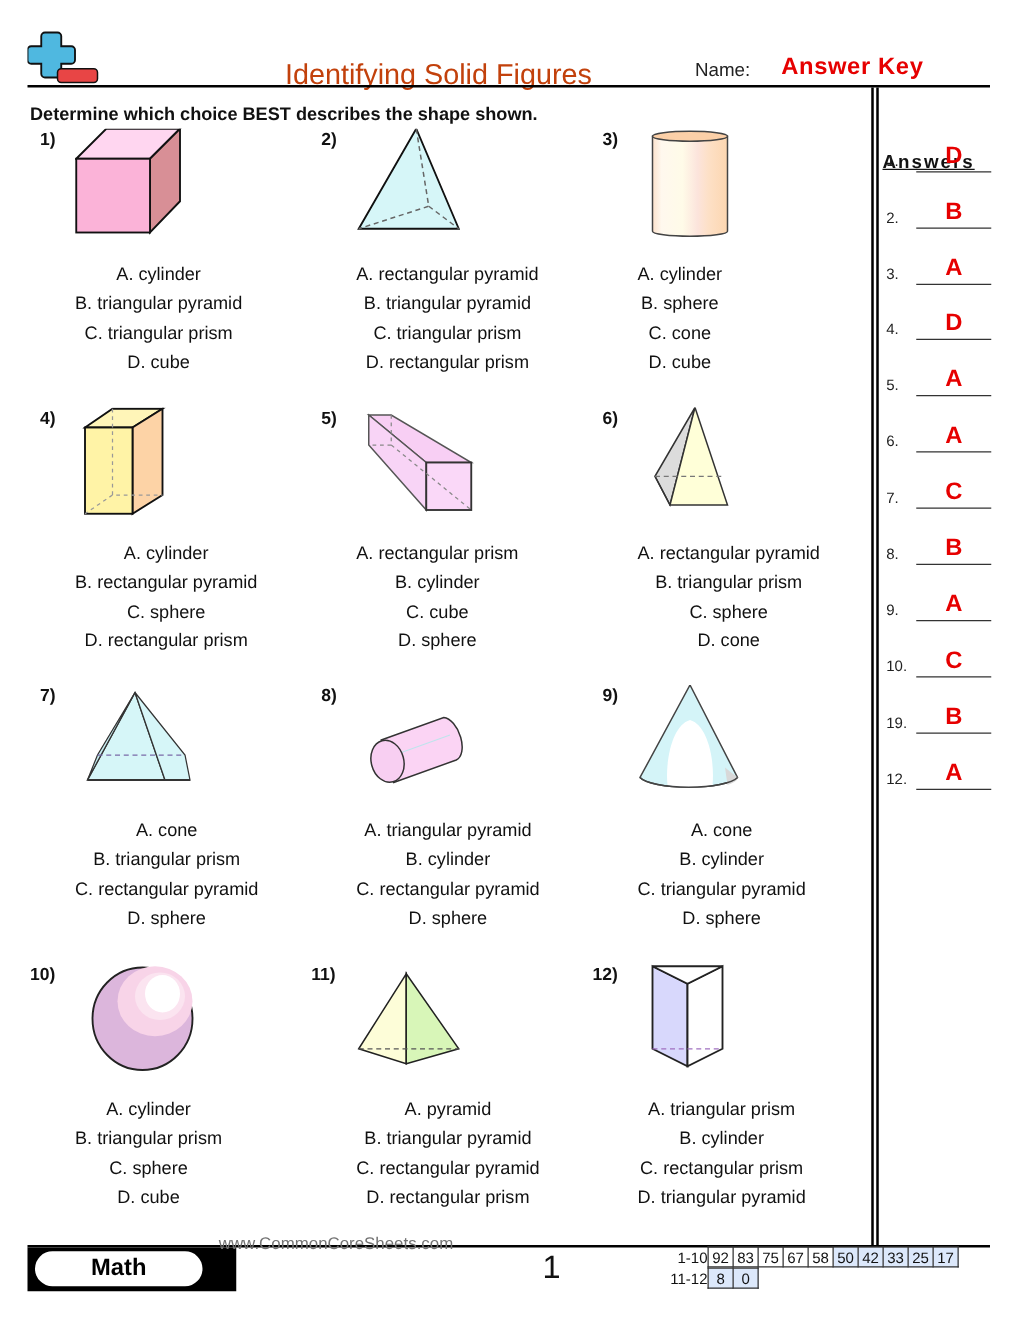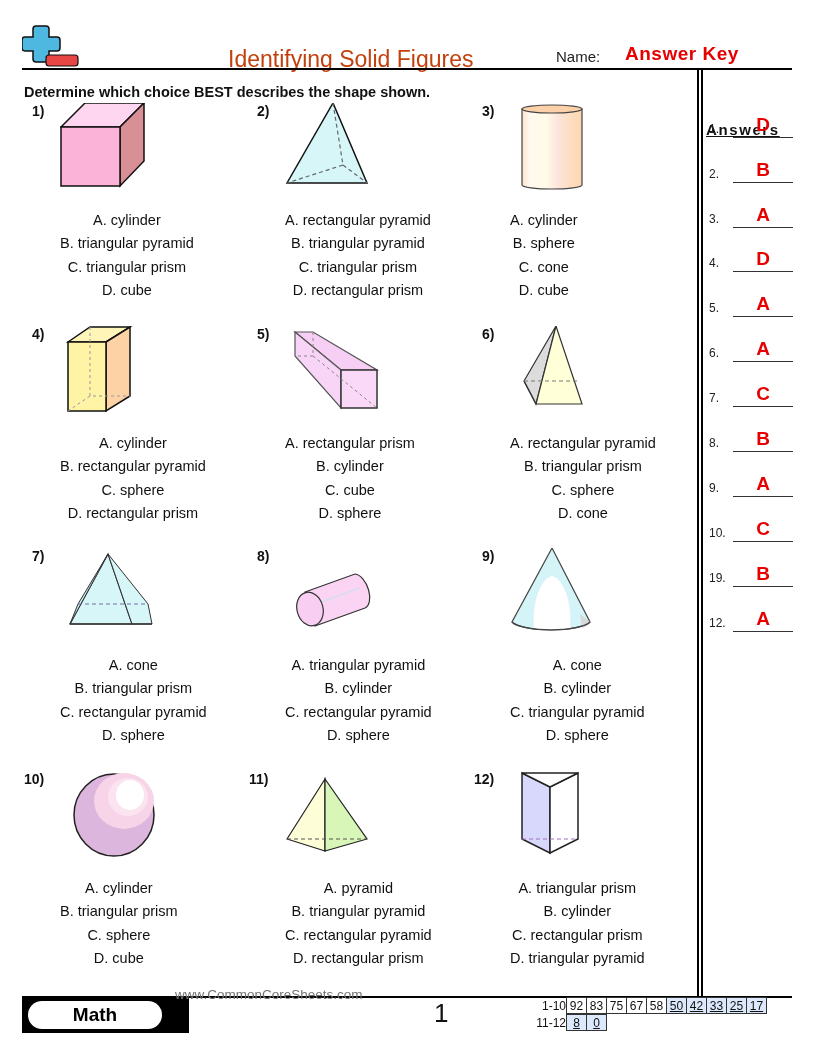--- a/index.html
+++ b/index.html
@@ -28,21 +28,21 @@
 
   .footer-rule { position: absolute; left: 22px; top: 996px; width: 770px; height: 2px; background: #000; }
   .math-box { position: absolute; left: 22px; top: 998px; width: 167px; height: 35px; background: #000; }
   .math-pill { position: absolute; left: 6px; top: 3px; width: 134px; height: 28px; background: #fff; border-radius: 14px; text-align: center; font-size: 19px; font-weight: bold; line-height: 28px; color: #000; }
   .site { position: absolute; left: 175px; top: 987px; font-size: 13.5px; color: #737373; }
   .page-num { position: absolute; left: 434px; top: 998px; font-size: 26px; color: #111; }
 
   .score-label { position: absolute; font-size: 12px; text-align: right; width: 40px; color: #111; }
   .score-table { position: absolute; border-collapse: collapse; }
   .score-table td { border: 1px solid #333; width: 20px; height: 16px; font-size: 12px; text-align: center; line-height: 14px; padding: 0; color: #111; }
-  .score-table td.hl { background: #dce8fb; text-decoration: underline; }
+  .score-table td.hl { background: #dce8fb; }
 </style>
 </head>
 <body>
 
 <div class="logo">
   <svg width="58" height="44" viewBox="0 0 58 44">
     <path d="M14 2 h10 a3 3 0 0 1 3 3 v8 h8 a3 3 0 0 1 3 3 v8 a3 3 0 0 1 -3 3 h-8 v8 a3 3 0 0 1 -3 3 h-10 a3 3 0 0 1 -3 -3 v-8 h-8 a3 3 0 0 1 -3 -3 v-8 a3 3 0 0 1 3 -3 h8 v-8 a3 3 0 0 1 3 -3 z" fill="#4fb8e0" stroke="#111" stroke-width="1.5"></path>
     <rect x="24" y="31" width="32" height="11" rx="3" fill="#e84545" stroke="#111" stroke-width="1.2"></rect>
   </svg>
 </div>

